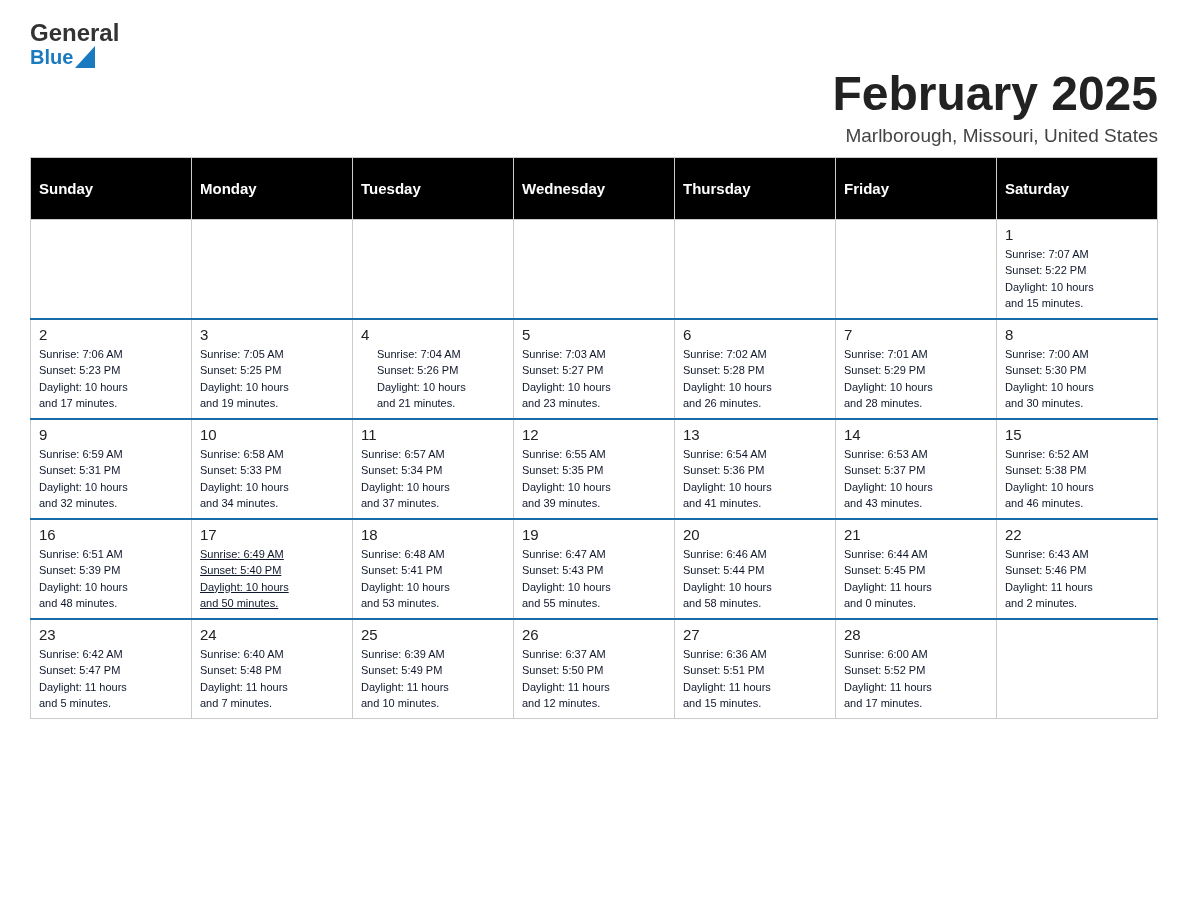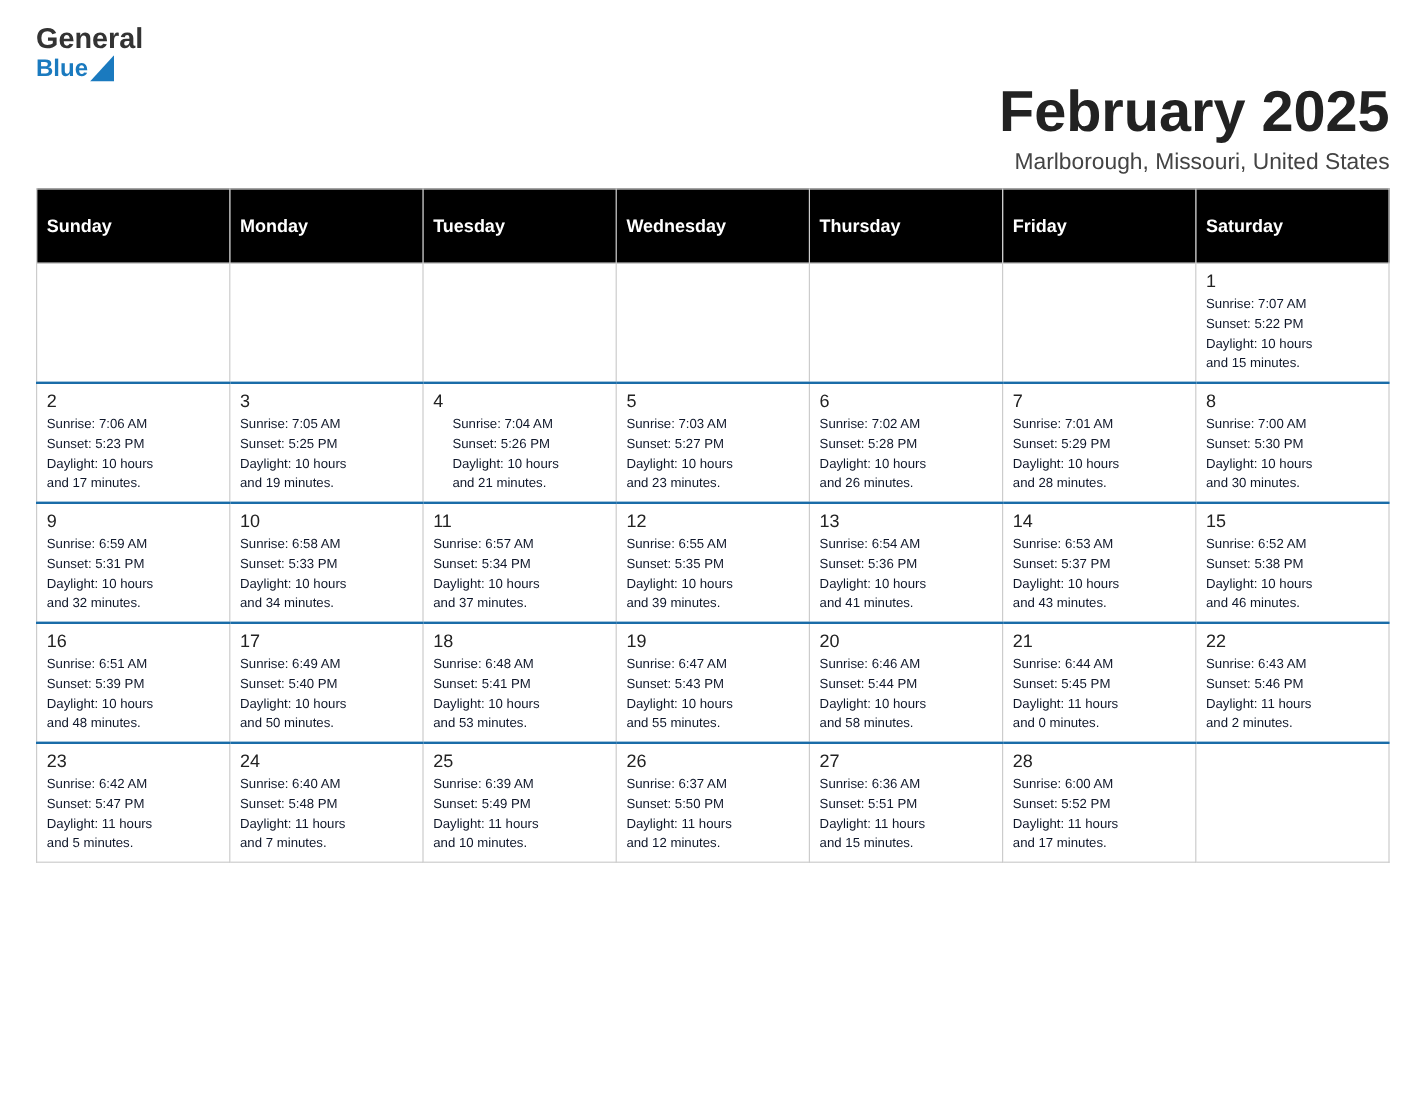--- a/index.html
+++ b/index.html
@@ -233,21 +233,21 @@
       <tr class="row-border">
         <td>
           <span class="day-number">16</span>
           <div class="day-info" style="white-space: pre-line;">Sunrise: 6:51 AM
 Sunset: 5:39 PM
 Daylight: 10 hours
 and 48 minutes.</div>
         </td>
         <td>
           <span class="day-number">17</span>
-          <div class="day-info" style="white-space: pre-line;">Sunrise: 6:49 AM
+          <div class="day-info" style="white-space: pre-line; text-decoration: underline;">Sunrise: 6:49 AM
 Sunset: 5:40 PM
 Daylight: 10 hours
 and 50 minutes.</div>
         </td>
         <td>
           <span class="day-number">18</span>
           <div class="day-info" style="white-space: pre-line;">Sunrise: 6:48 AM
 Sunset: 5:41 PM
 Daylight: 10 hours
 and 53 minutes.</div>

